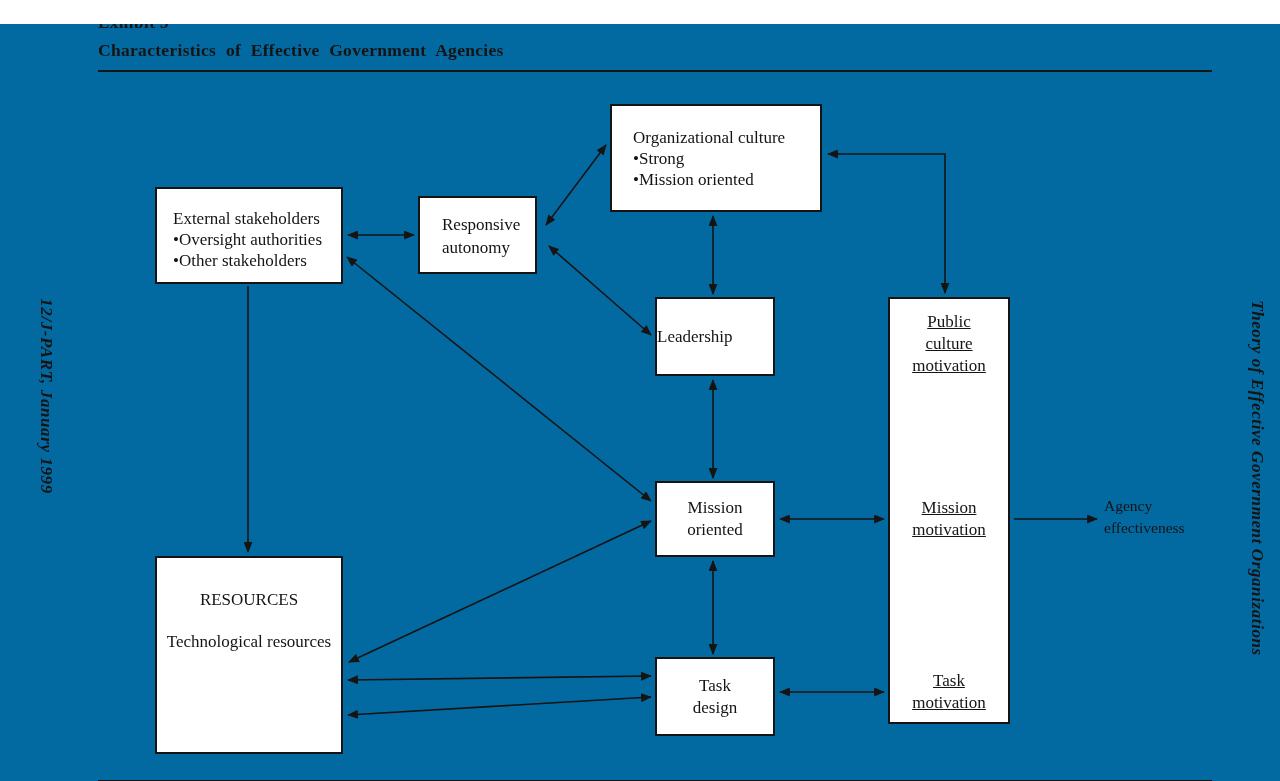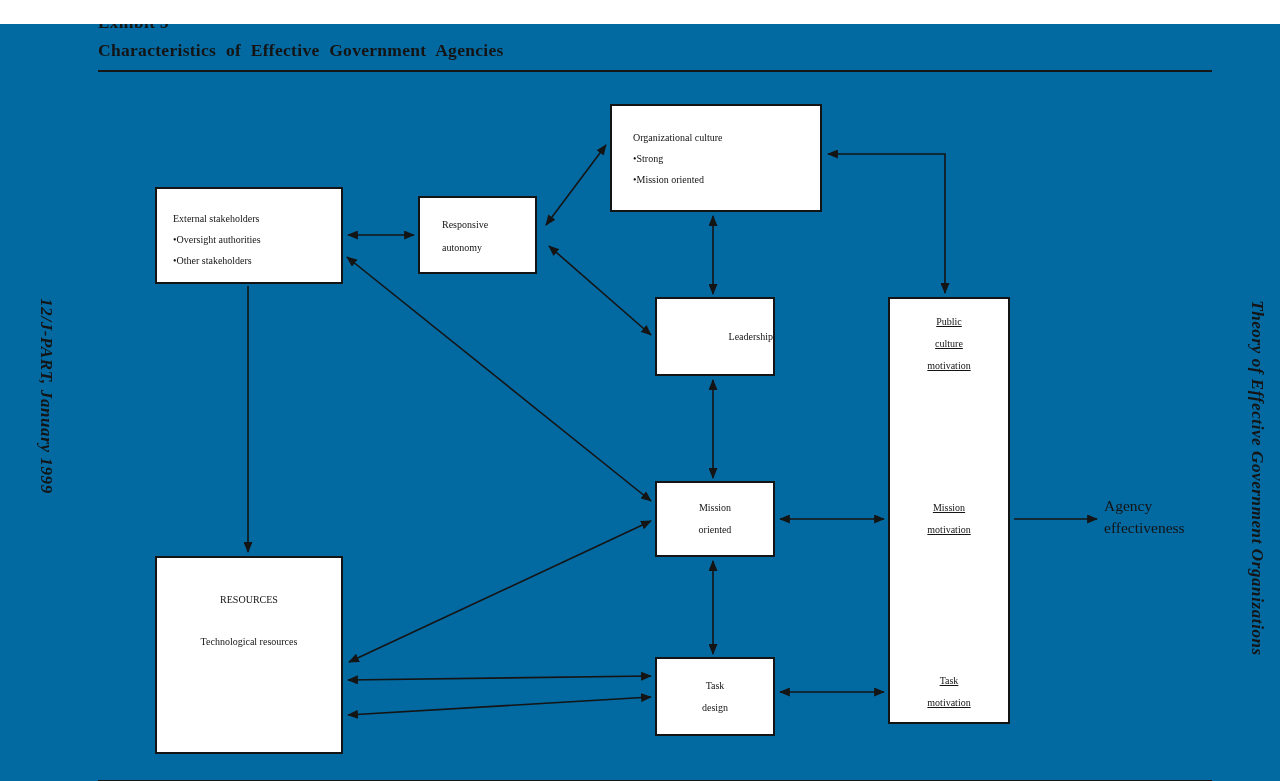--- a/index.html
+++ b/index.html
@@ -21,28 +21,28 @@
   .rule{ position:absolute; left:98px; width:1114px; height:2px; background:#161616; }
   .rule.top{ top:46px; }
   .rule.bottom{ top:756px; }
   .side-label{
     position:absolute; white-space:nowrap;
     transform:translate(-50%,-50%) rotate(90deg);
     font-size:17px; font-weight:700; font-style:italic; letter-spacing:.6px;
   }
   .box{
     position:absolute; border:2px solid #141414; background:#fff;
-    font-size:10px; line-height:21px; box-sizing:border-box;
+    font-size:17px; line-height:21px; box-sizing:border-box;
   }
   .box .ln{ white-space:nowrap; }
   #box-external{ left:155px; top:163px; width:188px; height:97px; padding:19px 0 0 16px; }
   #box-responsive{ left:418px; top:172px; width:119px; height:78px; padding:15px 0 0 22px; line-height:23px; }
   #box-culture{ left:610px; top:80px; width:212px; height:108px; padding:21px 0 0 21px; }
   #box-leadership{ left:655px; top:273px; width:120px; height:79px;
-    display:flex; align-items:center; justify-content:flex-end; }
+    display:flex; align-items:center; justify-content:flex-start; }
   #box-valence{ left:655px; top:457px; width:120px; height:76px;
     display:flex; flex-direction:column; align-items:center; justify-content:center; line-height:22px; }
   #box-taskdesign{ left:655px; top:633px; width:120px; height:79px;
     display:flex; flex-direction:column; align-items:center; justify-content:center; line-height:22px; }
   #box-motivation{ left:888px; top:273px; width:122px; height:427px; }
   #box-motivation .grp{ position:absolute; left:0; width:100%; text-align:center; line-height:22px;text-decoration:underline; }
   #grp-psm{ top:12px; }
   #grp-mm{ top:198px; }
   #grp-tm{ top:371px; }
   #box-resources{ left:155px; top:532px; width:188px; height:198px;

